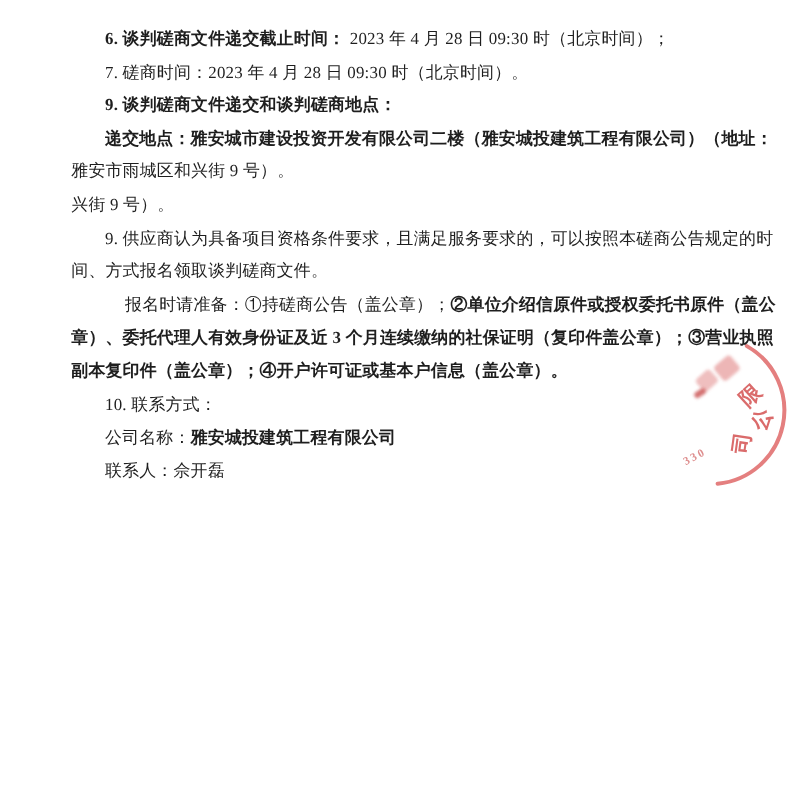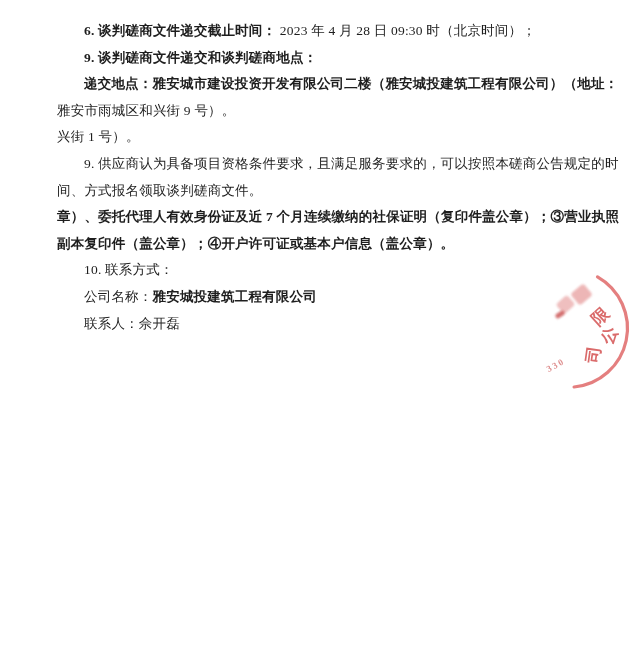--- a/index.html
+++ b/index.html
@@ -77,36 +77,38 @@
 </style>
 </head>
 <body>
 
 <div class="page">
 
   <div class="doc">
 
     <div class="line ind2"><span class="b">6. 谈判磋商文件递交截止时间：</span><span>  2023 年 4 月 28 日 09:30 时（北京时间）；</span></div>
 
+    <div class="line ind2"><span>7. 磋商时间：2023 年 4 月 28 日 09:30 时（北京时间）。</span></div>
 
     <div class="line ind2"><span class="b">9. 谈判磋商文件递交和谈判磋商地点：</span></div>
 
     <div class="line ind2"><span class="b">递交地点：雅安城市建设投资开发有限公司二楼（雅安城投建筑工程有限公司）（地址：</span></div>
 
     <div class="line ind0"><span>雅安市雨城区和兴街 9 号）。</span></div>
 
 
-    <div class="line ind0"><span>兴街 1 号）。</span></div>
+    <div class="line ind0"><span>兴街 9 号）。</span></div>
 
     <div class="line ind2"><span>9. 供应商认为具备项目资格条件要求，且满足服务要求的，可以按照本磋商公告规定的时</span></div>
 
     <div class="line ind0"><span>间、方式报名领取谈判磋商文件。</span></div>
 
+    <div class="line indL"><span>报名时请准备：①持磋商公告（盖公章）；</span><span class="b">②单位介绍信原件或授权委托书原件（盖公</span></div>
 
-    <div class="line ind0"><span class="b">章）、委托代理人有效身份证及近 7 个月连续缴纳的社保证明（复印件盖公章）；③营业执照</span></div>
+    <div class="line ind0"><span class="b">章）、委托代理人有效身份证及近 3 个月连续缴纳的社保证明（复印件盖公章）；③营业执照</span></div>
 
     <div class="line ind0"><span class="b">副本复印件（盖公章）；④开户许可证或基本户信息（盖公章）。</span></div>
 
     <div class="line ind2"><span>10. 联系方式：</span></div>
 
     <div class="line ind2"><span>公司名称：</span><span class="b">雅安城投建筑工程有限公司</span></div>
 
 
 
     <div class="line ind2"><span>联系人：佘开磊</span></div>

